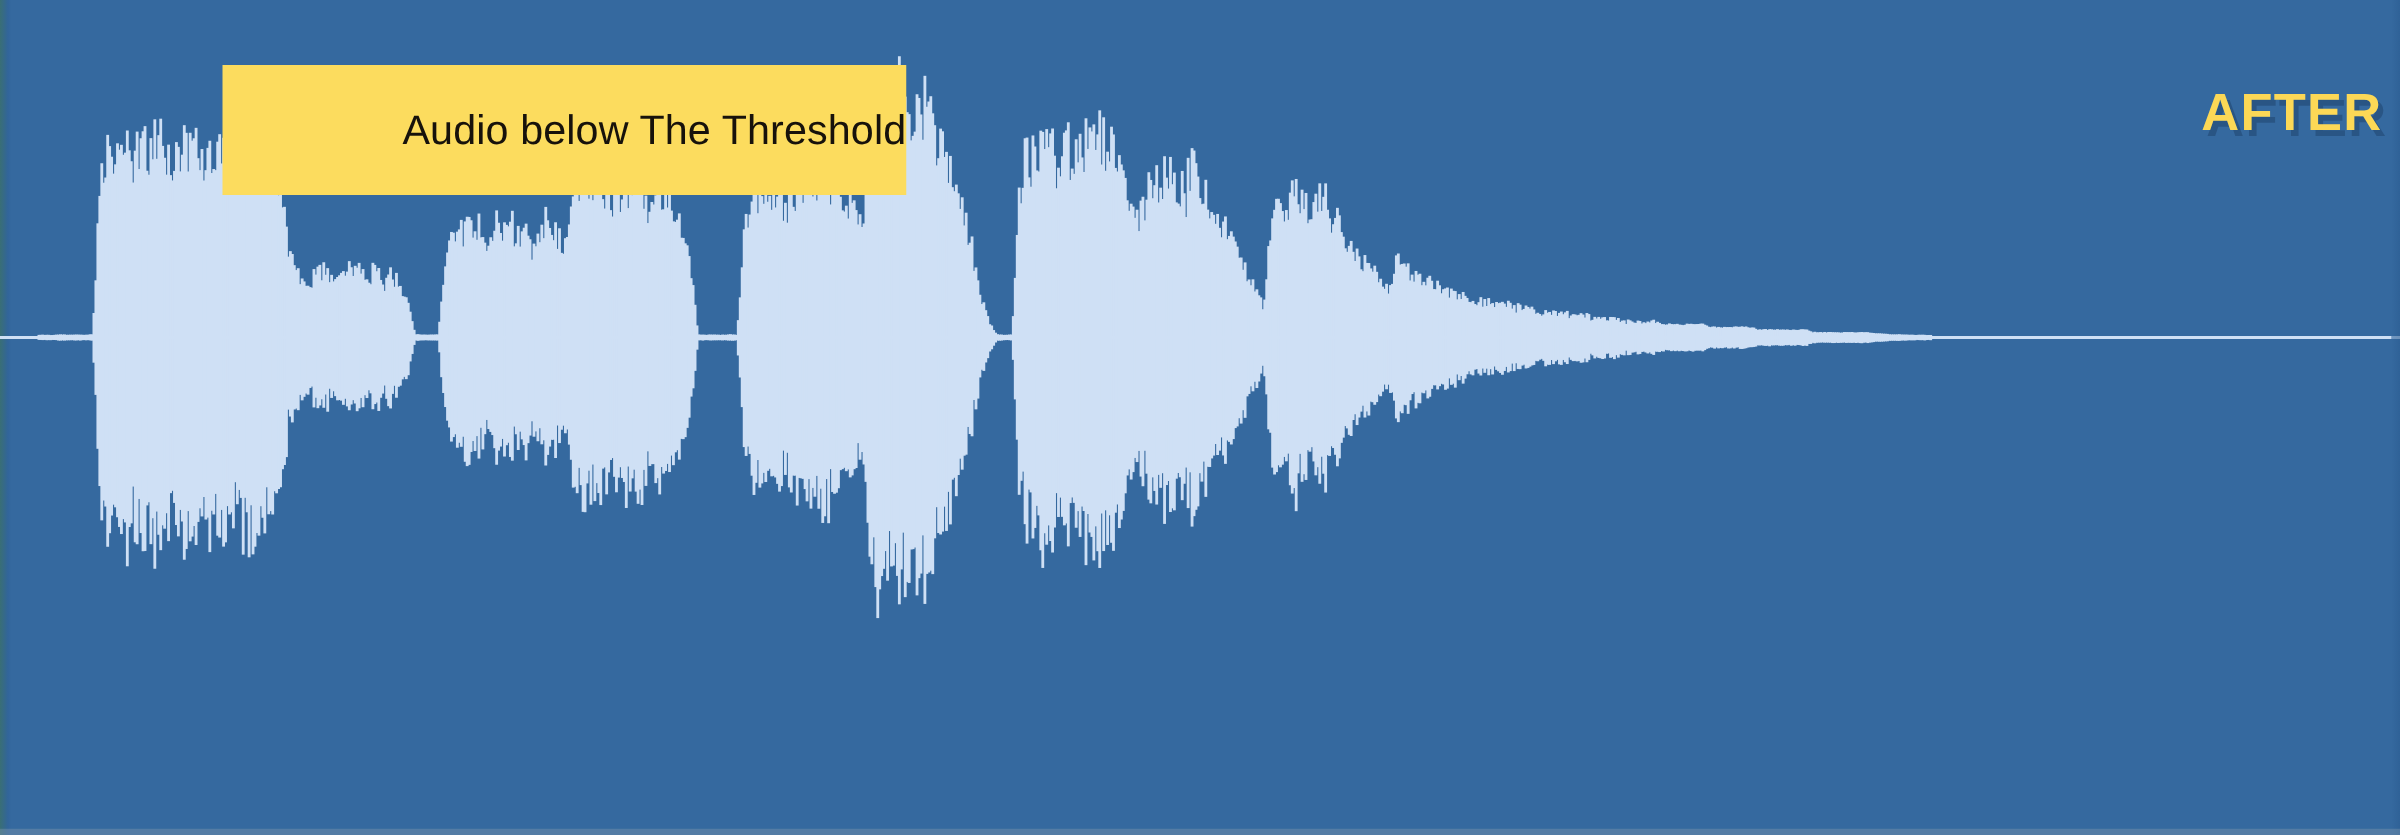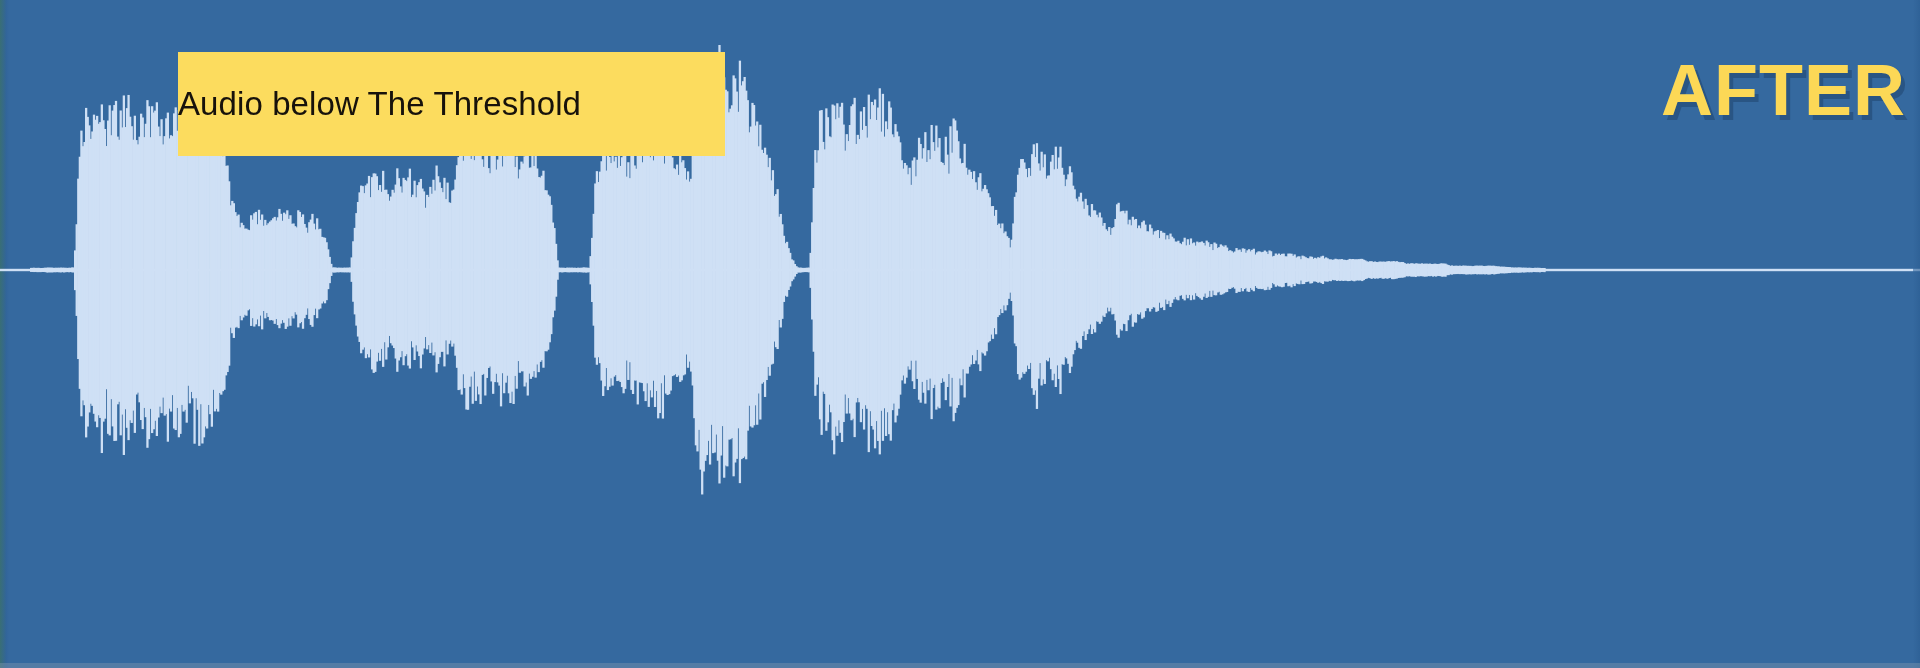--- a/index.html
+++ b/index.html
@@ -20,32 +20,32 @@
                 background:#7a94ad; opacity:.45; }
 
   
   #wave-wrap { position:absolute; left:0; top:0; width:1920px; height:668px; }
   #wave-svg  { display:block; width:1920px; height:668px; }
 
   
   #callout {
     position:absolute; left:178px; top:52px; width:547px; height:104px;
     background:#fcdc5e;
-    display:flex; flex-direction:column; align-items:flex-start; justify-content:center;
+    display:flex; flex-direction:column; align-items:flex-end; justify-content:center;
     text-align:center; color:#17120b;
   }
   #callout .ln { font-size:33px; line-height:38px; letter-spacing:.1px; white-space:nowrap; }
   #callout .ln1 { }
   #callout .ln2 { }
 
   
   #headline {
     position:absolute; right:14px; top:60px; width:760px;
     text-align:right; color:#fcd856;
-    font-weight:bold; font-size:72px; line-height:60px;
+    font-weight:bold; font-size:42px; line-height:60px;
     letter-spacing:1px;
     text-shadow:4px 5px 0 rgba(26,58,95,.42);
   }
   #headline .h-line { display:block; white-space:nowrap; }
 </style>
 </head>
 <body>
 
 <div id="stage">
 

